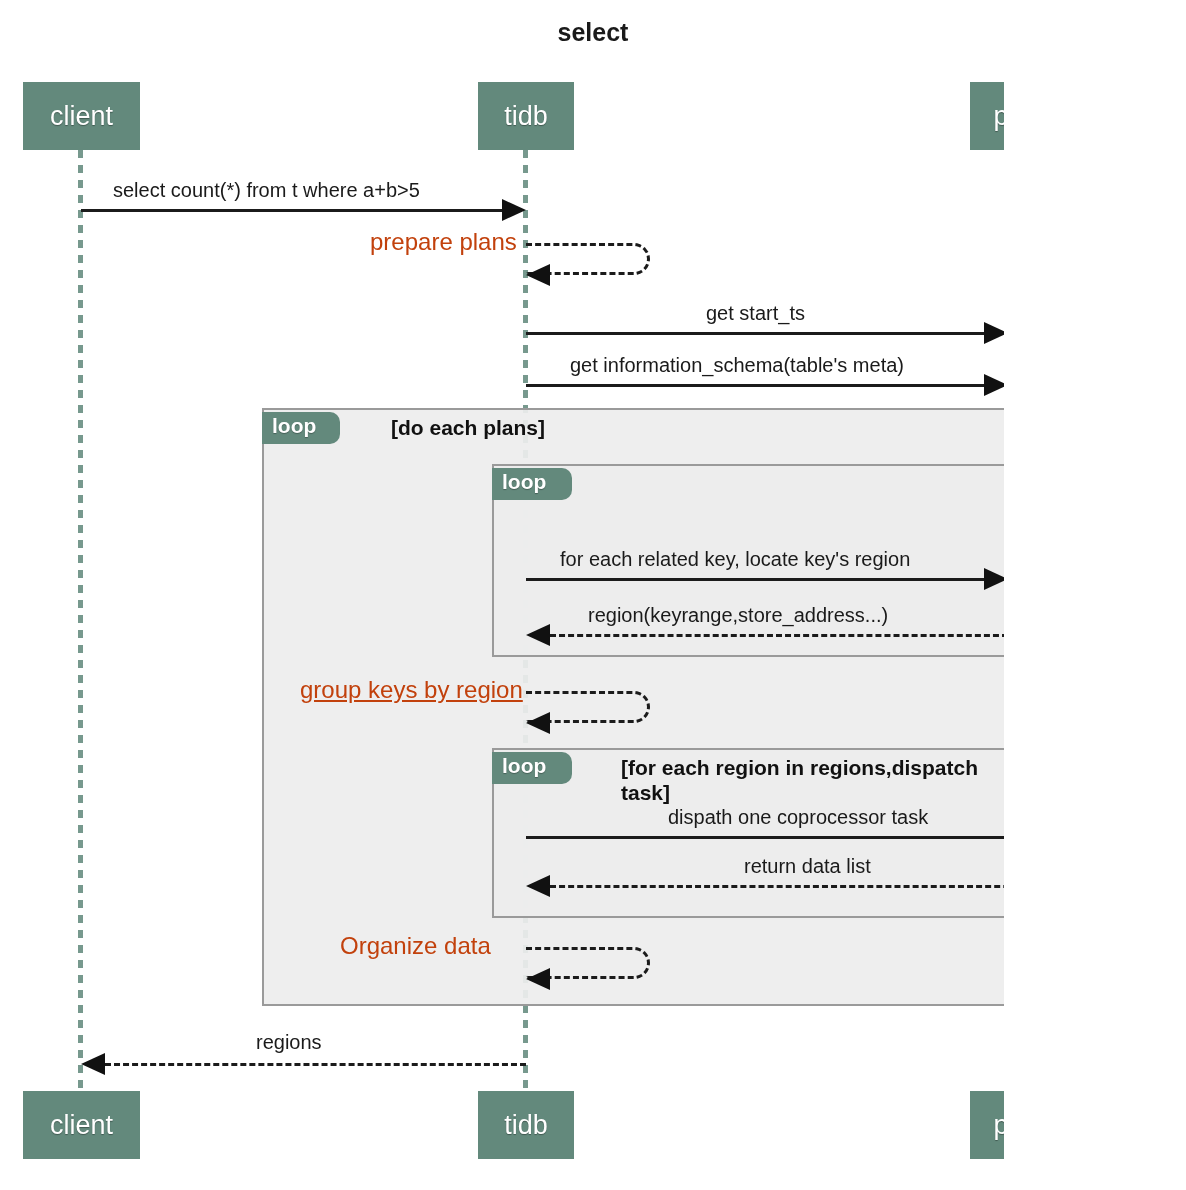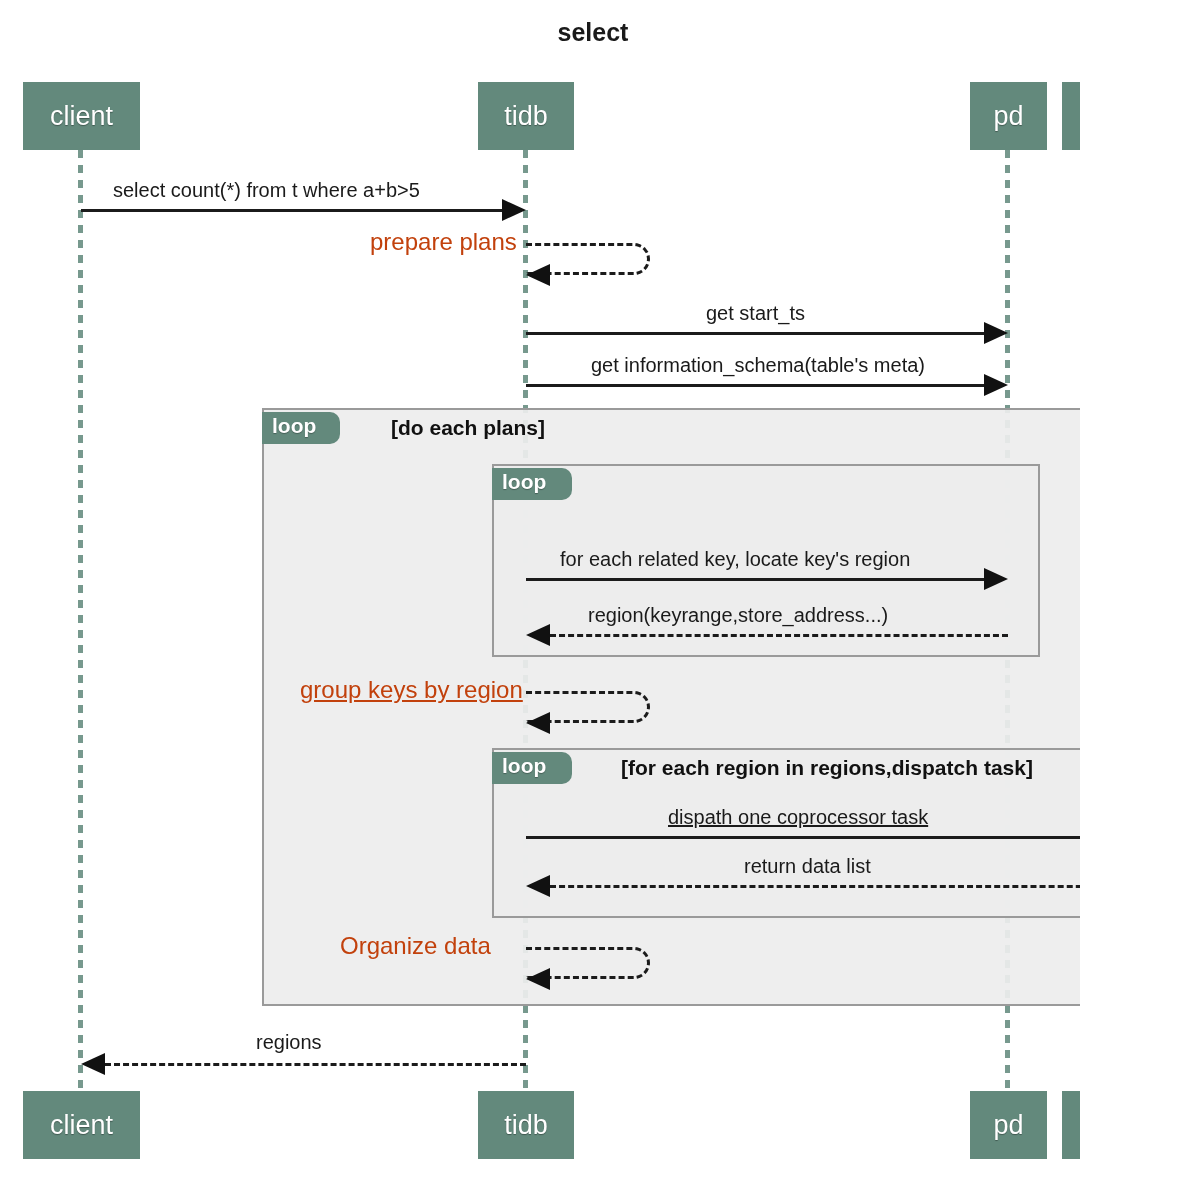--- a/index.html
+++ b/index.html
@@ -5,21 +5,21 @@
   html, body {
     margin: 0;
     padding: 0;
     background: #ffffff;
   }
   body {
     font-family: "Liberation Sans", sans-serif;
   }
   #diagram {
     position: relative;
-    width: 1080px;
+    width: 1004px;
     height: 1190px;
     background: #ffffff;
     overflow: hidden;
   }
   
   .diagram-title {
     position: absolute;
     left: 0;
     top: 18px;
     width: 1186px;
@@ -191,21 +191,21 @@
 
   <div class="msg" style="left:526px; top:332px;">
     <div class="msg-line" style="width:458px;"></div>
     <div class="arrowhead right" style="left:458px;"></div>
     <div class="msg-label" style="left:180px; top:-30px;">get start_ts</div>
   </div>
 
   <div class="msg" style="left:526px; top:384px;">
     <div class="msg-line" style="width:458px;"></div>
     <div class="arrowhead right" style="left:458px;"></div>
-    <div class="msg-label" style="left:44px; top:-30px;margin-left:21px;">get information_schema(table's meta)</div>
+    <div class="msg-label" style="left:44px; top:-30px;">get information_schema(table's meta)</div>
   </div>
 
   <div class="msg" style="left:526px; top:578px;">
     <div class="msg-line" style="width:458px;"></div>
     <div class="arrowhead right" style="left:458px;"></div>
     <div class="msg-label" style="left:34px; top:-30px;">for each related key, locate key's region</div>
   </div>
 
   <div class="msg" style="left:526px; top:634px;">
     <div class="msg-line dashed" style="left:24px; width:458px;"></div>
@@ -215,21 +215,21 @@
 
   <div>
     <div class="selfmsg" style="left:526px; top:691px; width:124px; height:32px;"></div>
     <div class="selfmsg-arrow" style="left:526px; top:712px;"></div>
     <div class="selfmsg-label" style="left:300px; top:676px; width:218px;text-decoration:underline;">group keys by region</div>
   </div>
 
   <div class="msg" style="left:526px; top:836px;">
     <div class="msg-line" style="width:559px;"></div>
     <div class="arrowhead right" style="left:559px;"></div>
-    <div class="msg-label" style="left:142px; top:-30px;text-decoration:underline;">dispath one coprocessor task</div>
+    <div class="msg-label" style="left:142px; top:-30px;">dispath one coprocessor task</div>
   </div>
 
   <div class="msg" style="left:526px; top:885px;">
     <div class="msg-line dashed" style="left:24px; width:559px;"></div>
     <div class="arrowhead left" style="left:0px;"></div>
     <div class="msg-label" style="left:218px; top:-30px;">return data list</div>
   </div>
 
   <div>
     <div class="selfmsg" style="left:526px; top:947px; width:124px; height:32px;"></div>

